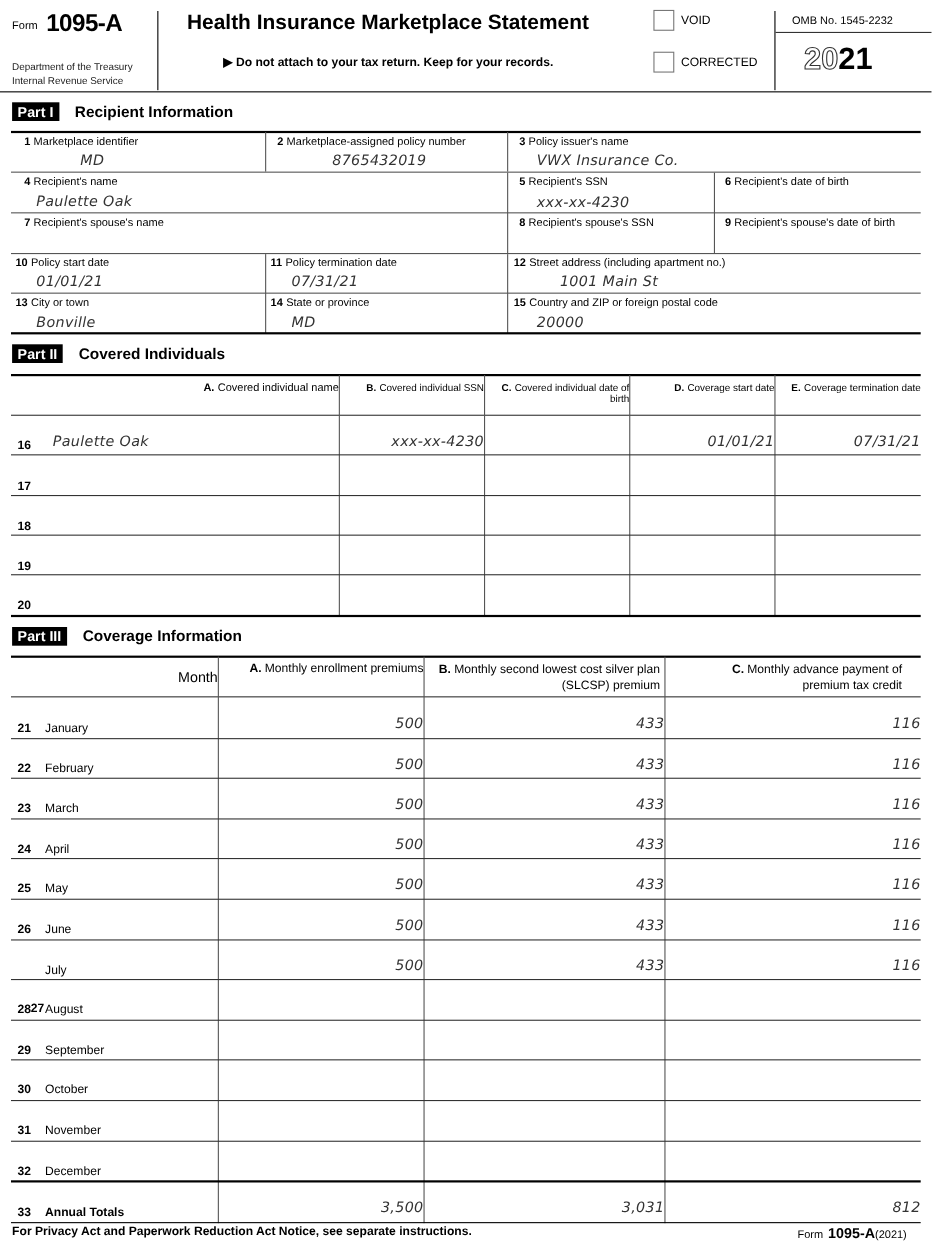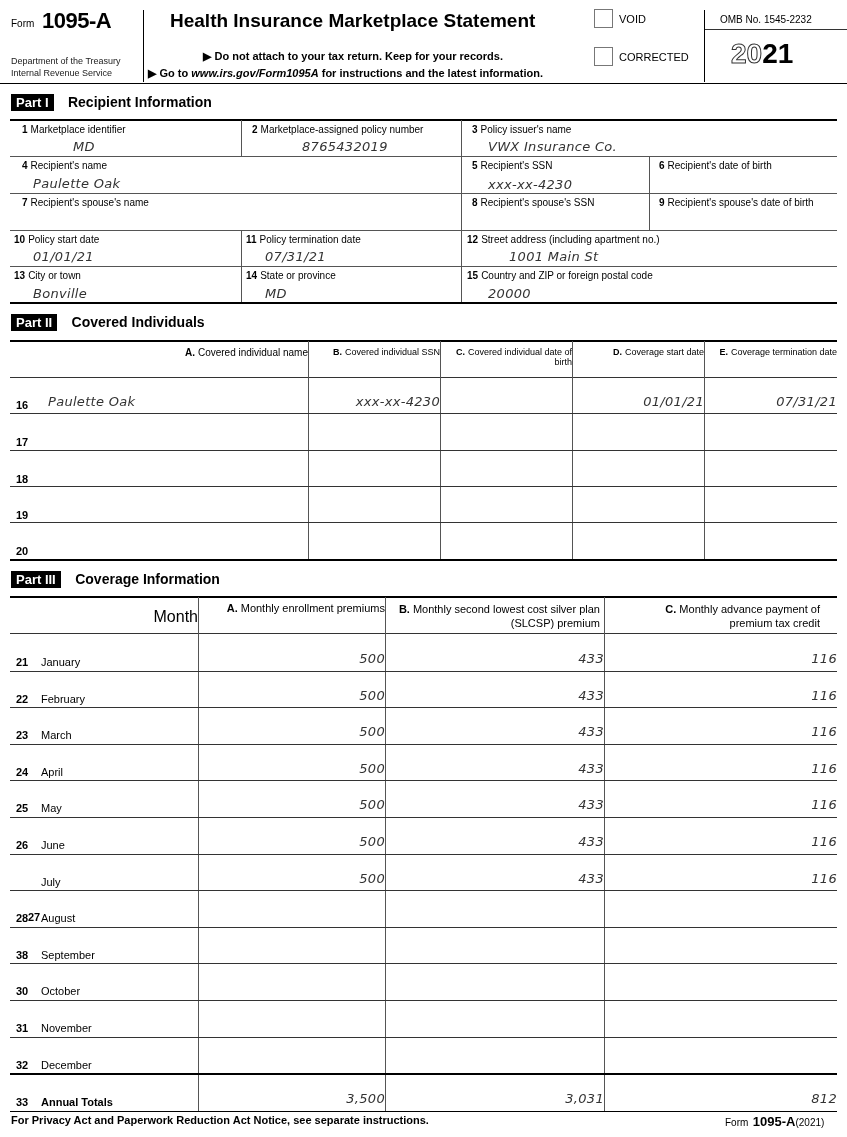--- a/index.html
+++ b/index.html
@@ -23,23 +23,20 @@
 
 <div class="abs" style="left:0;top:0;width:847px;height:84px;">
   <div class="abs" style="left:11px;top:18px;font-size:10px;">Form</div>
   <div class="abs" style="left:42px;top:8px;font-size:22px;font-weight:bold;letter-spacing:-0.5px;">1095-A</div>
   <div class="abs" style="left:11px;top:56px;font-size:9px;color:#222;">Department of the Treasury</div>
   <div class="abs" style="left:11px;top:68px;font-size:9px;color:#222;">Internal Revenue Service</div>
   <div class="vline" style="left:143px;top:10px;height:72px;border-color:#000;"></div>
 
   <div class="abs" style="left:170px;top:10px;font-size:19px;font-weight:bold;">Health Insurance Marketplace Statement</div>
   <div class="abs" style="left:203px;top:50px;font-size:11px;font-weight:bold;">▶ Do not attach to your tax return. Keep for your records.</div>
-  <div class="abs" style="left:148px;top:67px;font-size:11px;font-weight:bold;white-space:nowrap;">
-    <span>▶ Go to </span><i>www.irs.gov/Form1095A</i><span> for instructions and the latest information.</span>
-  </div>
 
   <div class="chk" style="left:594px;top:9px;"></div>
   <div class="abs" style="left:619px;top:13px;font-size:11px;">VOID</div>
   <div class="chk" style="left:594px;top:47px;"></div>
   <div class="abs" style="left:619px;top:51px;font-size:11px;">CORRECTED</div>
 
   <div class="vline" style="left:704px;top:10px;height:72px;border-color:#000;"></div>
   <div class="abs" style="left:720px;top:14px;font-size:10px;">OMB No. 1545-2232</div>
   <div class="hline" style="left:705px;top:29px;width:142px;border-color:#333;"></div>
   <div class="abs" style="left:731px;top:38px;font-size:28px;font-weight:bold;">
@@ -151,21 +148,21 @@
   <div class="abs hw" style="left:48px;top:539px;width:255px;height:16px;"></div>
 </div>
 <div class="hline hthick" style="left:10px;top:559px;width:827px;"></div>
 
 <div class="abs" style="left:11px;top:570px;">
   <span class="partbadge">Part III</span>
   <span class="parttitle" style="margin-left:10px;">Coverage Information</span>
 </div>
 <div class="hline hthick" style="left:10px;top:596px;width:827px;"></div>
 
-<div class="abs lbl center" style="left:10px;top:608px;width:188px;font-size:16px;">Month</div>
+<div class="abs lbl center" style="left:10px;top:608px;width:188px;font-size:13px;">Month</div>
 <div class="abs lbl center" style="left:199px;top:602px;width:186px;font-size:11px;"><b>A.</b><span>Monthly enrollment premiums</span></div>
 <div class="abs lbl center" style="left:390px;top:602px;width:210px;font-size:11px;line-height:14px;"><b>B.</b><span>Monthly second lowest cost silver plan (SLCSP) premium</span></div>
 <div class="abs lbl center" style="left:620px;top:602px;width:200px;font-size:11px;line-height:14px;"><b>C.</b><span>Monthly advance payment of premium tax credit</span></div>
 <div class="hline" style="left:10px;top:633px;width:827px;border-color:#333;"></div>
 
 <div class="vline" style="left:198px;top:597px;height:515px;"></div>
 <div class="vline" style="left:385px;top:597px;height:515px;"></div>
 <div class="vline" style="left:604px;top:597px;height:515px;"></div>
 
 <div id="month-rows">
@@ -227,21 +224,21 @@
     </div>
     <div>
       <div class="abs rownum" style="left:16px;top:912.2px;">28</div>
       <div class="abs" style="left:41px;top:912.2px;font-size:11px;">August</div>
       <div class="abs hw center" style="left:199px;top:907.2px;width:186px;height:16px;"></div>
       <div class="abs hw center" style="left:386px;top:907.2px;width:218px;height:16px;"></div>
       <div class="abs hw center" style="left:605px;top:907.2px;width:232px;height:16px;"></div>
       <div class="hline" style="left:10px;top:927px;width:827px;border-color:#333;"></div>
     </div>
     <div>
-      <div class="abs rownum" style="left:16px;top:948.8px;">38</div>
+      <div class="abs rownum" style="left:16px;top:948.8px;">29</div>
       <div class="abs" style="left:41px;top:948.8px;font-size:11px;">September</div>
       <div class="abs hw center" style="left:199px;top:943.8px;width:186px;height:16px;"></div>
       <div class="abs hw center" style="left:386px;top:943.8px;width:218px;height:16px;"></div>
       <div class="abs hw center" style="left:605px;top:943.8px;width:232px;height:16px;"></div>
       <div class="hline" style="left:10px;top:963px;width:827px;border-color:#333;"></div>
     </div>
     <div>
       <div class="abs rownum" style="left:16px;top:985.4000000000001px;">30</div>
       <div class="abs" style="left:41px;top:985.4000000000001px;font-size:11px;">October</div>
       <div class="abs hw center" style="left:199px;top:980.4000000000001px;width:186px;height:16px;"></div>

